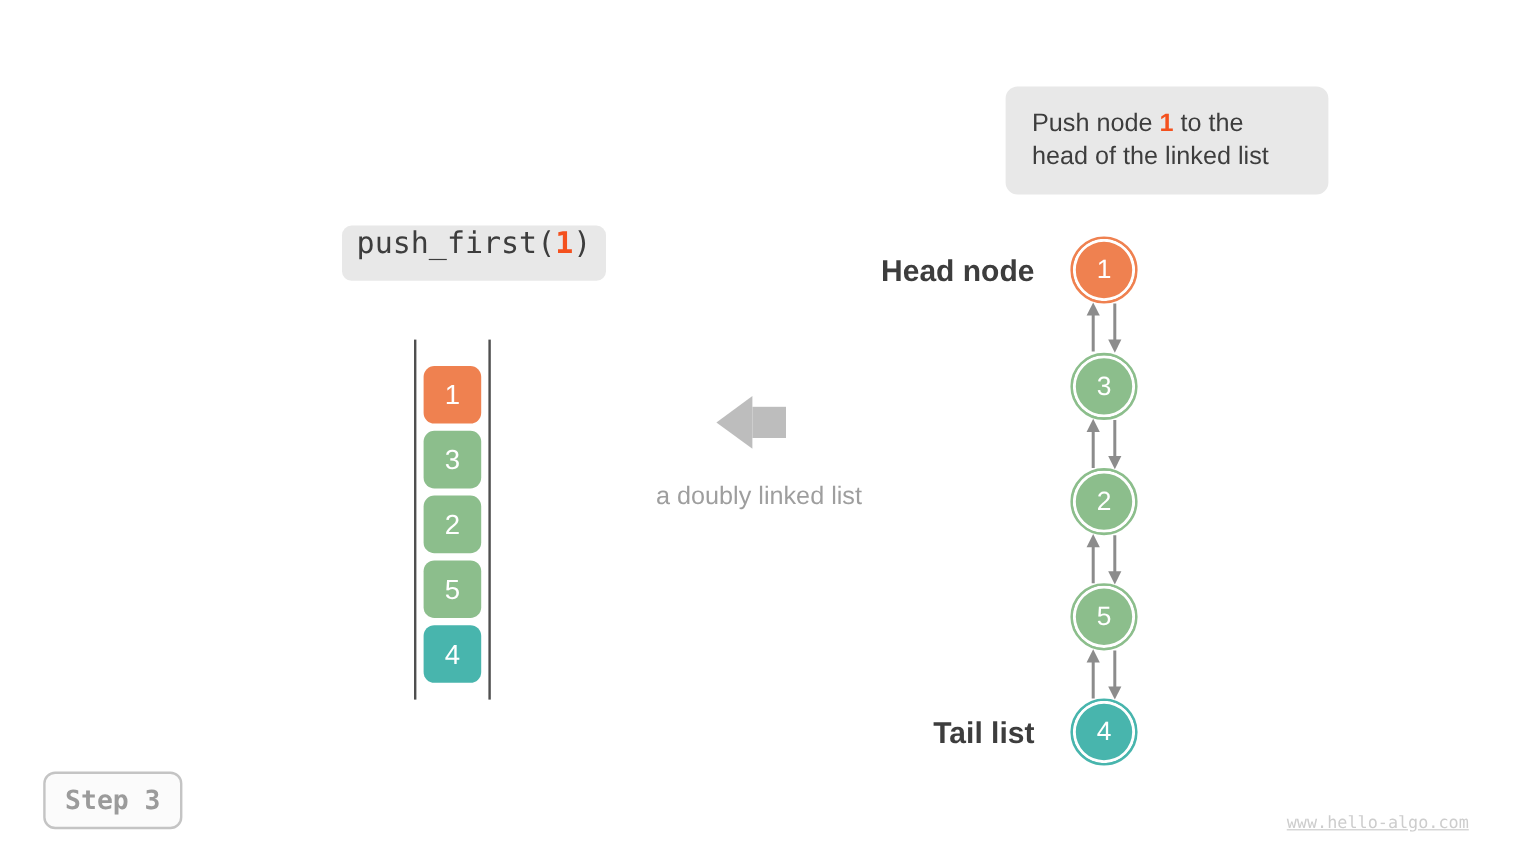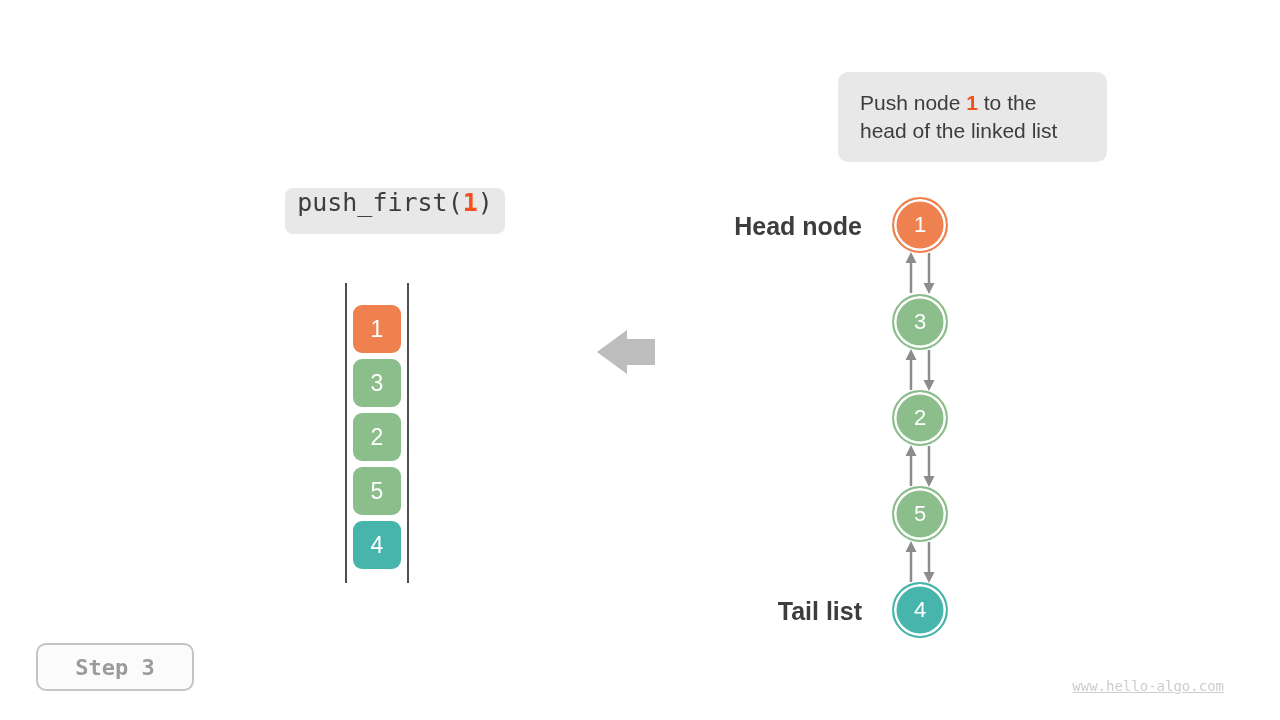--- a/index.html
+++ b/index.html
@@ -83,21 +83,21 @@
 
   .side-label {
     left: 700px; width: 162px; text-align: right;
     font-size: 25px; font-weight: bold; color: var(--ink);
   }
   .head-label { top: 212px; }
   .tail-label { top: 597px; }
 
   
   .step-badge {
-    left: 36px; top: 643px; width: 158px; height: 48px;
+    left: 36px; top: 643px; width: 116px; height: 48px;
     border: 2px solid var(--step_border); border-radius: 10px; background: #fbfbfb;
     display: flex; align-items: center; justify-content: center;
     font-family: "DejaVu Sans Mono", monospace; font-weight: bold;
     font-size: 22px; color: var(--step_text);
   }
 
   
   .watermark {
     right: 56px; top: 678px;
     font-family: "DejaVu Sans Mono", monospace;
@@ -136,20 +136,21 @@
       <span>4</span>
     </div>
 </div>
 
 <div class="abs big-arrow">
   <div class="tri"></div>
   <div class="bar"></div>
 </div>
 
 <div class="abs caption">
+  <div>a doubly linked list</div>
 </div>
 
 <div class="abs side-label head-label">Head node</div>
 <div class="abs side-label tail-label">Tail list</div>
 
 <div class="abs node-circle n0" data-color="orange">
     <span>1</span>
   </div>
 <div class="abs node-circle n1" data-color="green">
     <span>3</span>

